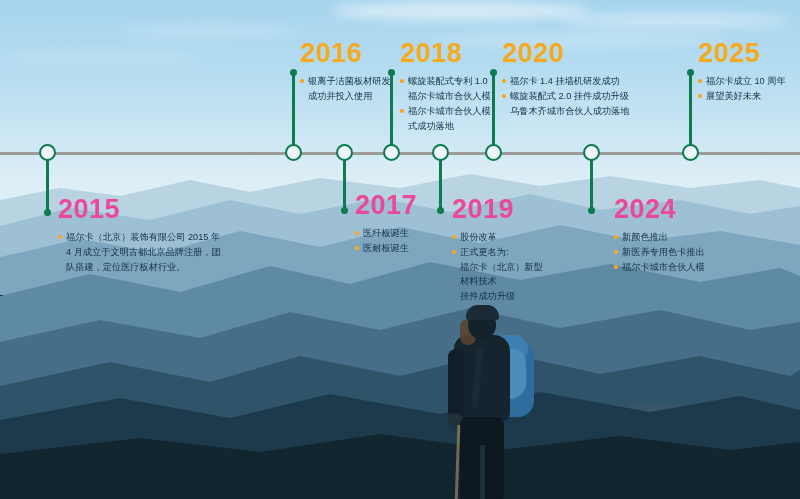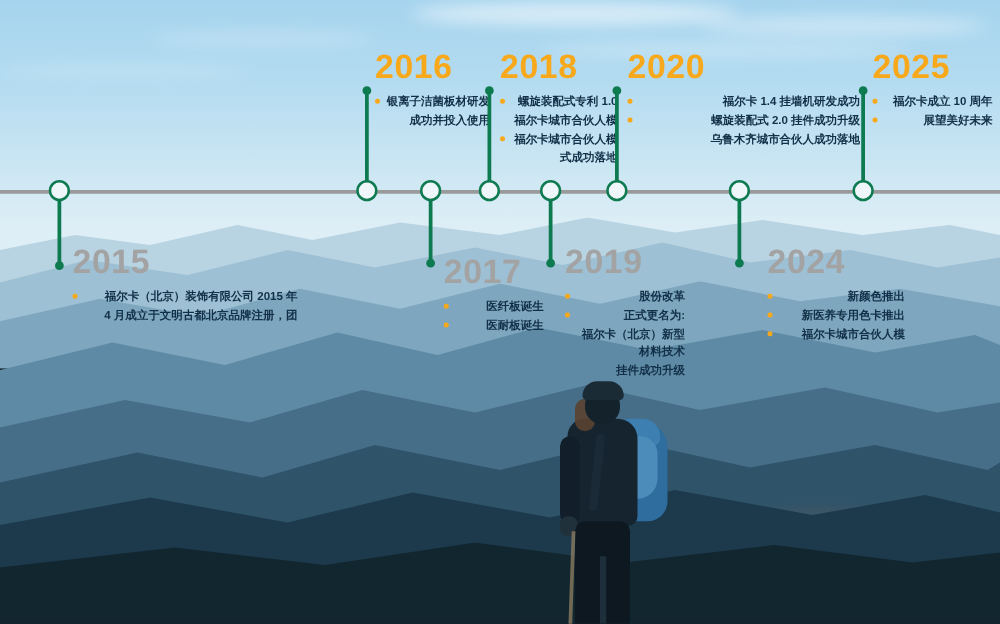--- a/index.html
+++ b/index.html
@@ -67,26 +67,26 @@
   .axis{position:absolute;left:0;top:152px;width:800px;height:3px;background:#9a9a9a;}
   .node{position:absolute;width:17px;height:17px;border:2.5px solid #0e7a4f;border-radius:50%;
         background:#eef6fa;box-sizing:border-box;}
   .stem{position:absolute;width:2.5px;background:#0e7a4f;}
   .stemdot{position:absolute;width:7px;height:7px;border-radius:50%;background:#0e7a4f;}
 
   .entry{position:absolute;}
   .year{font-size:27px;font-weight:700;color:#f7a81b;letter-spacing:.5px;line-height:1;}
   .items{margin-top:7px;}
   .item{position:relative;font-size:9.2px;line-height:14px;color:#123047;
-        padding-left:8px;margin-bottom:1px;font-weight:700;text-align:right;}
+        padding-left:8px;margin-bottom:1px;font-weight:400;}
   .item::before{content:"";position:absolute;left:0;top:5px;width:3.5px;height:3.5px;
         border-radius:50%;background:#f7a81b;}
   .item.nodot::before{display:none;}
 
-  .entry.below .year{color:#a3a3a3;}
+  .entry.below .year{color:#ec4899;}
 </style>
 </head>
 <body>
 
 <div id="stage">
 
   <div class="sky"></div>
   <div class="cloud c1"></div>
   <div class="cloud c2"></div>
   <div class="cloud c3"></div>
@@ -122,38 +122,39 @@
   <div class="axis"></div>
 
   <div class="stem" style="left:46px;top:160px;height:52px;"></div>
   <div class="stemdot" style="left:43.5px;top:209px;"></div>
   <div class="node" style="left:39px;top:144px;"></div>
   <div class="entry below" style="left:58px;top:196px;width:180px;">
     <div class="year">2015</div>
     <div class="items">
       <div class="item">福尔卡（北京）装饰有限公司 2015 年</div>
       <div class="item nodot">4 月成立于文明古都北京品牌注册，团</div>
+      <div class="item nodot">队搭建，定位医疗板材行业。</div>
     </div>
   </div>
 
   <div class="stem" style="left:292px;top:72px;height:76px;"></div>
   <div class="stemdot" style="left:289.5px;top:69px;"></div>
   <div class="node" style="left:284.5px;top:144px;"></div>
   <div class="entry" style="left:300px;top:40px;width:92px;">
     <div class="year">2016</div>
     <div class="items">
       <div class="item">银离子洁菌板材研发</div>
       <div class="item nodot">成功并投入使用</div>
     </div>
   </div>
 
   <div class="stem" style="left:343px;top:160px;height:50px;"></div>
   <div class="stemdot" style="left:340.5px;top:207px;"></div>
   <div class="node" style="left:335.5px;top:144px;"></div>
-  <div class="entry below" style="left:355px;top:204px;width:80px;">
+  <div class="entry below" style="left:355px;top:192px;width:80px;">
     <div class="year">2017</div>
     <div class="items">
       <div class="item">医纤板诞生</div>
       <div class="item">医耐板诞生</div>
     </div>
   </div>
 
   <div class="stem" style="left:390px;top:72px;height:76px;"></div>
   <div class="stemdot" style="left:387.5px;top:69px;"></div>
   <div class="node" style="left:382.5px;top:144px;"></div>

